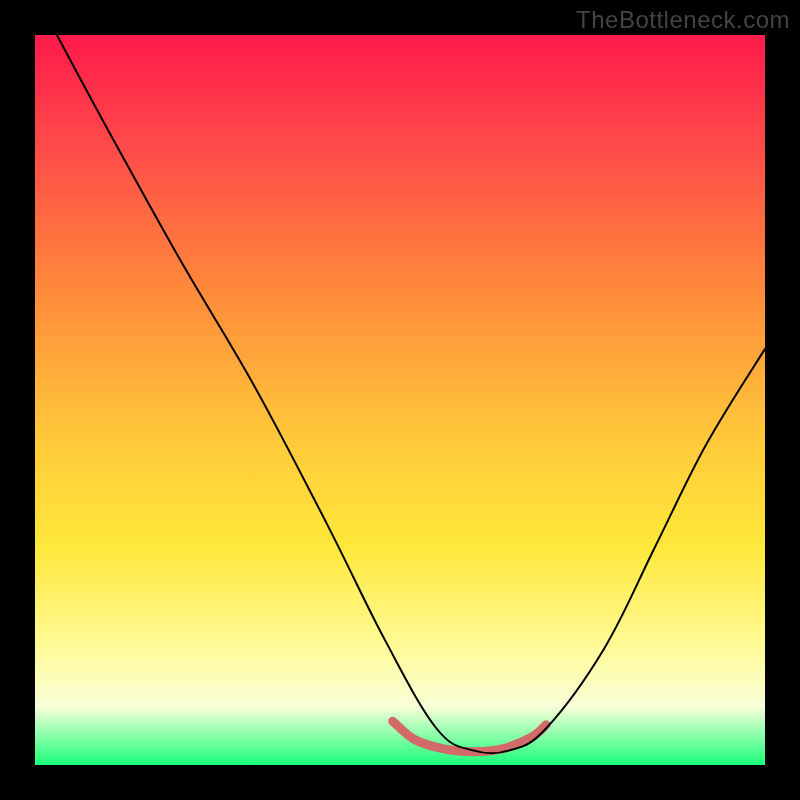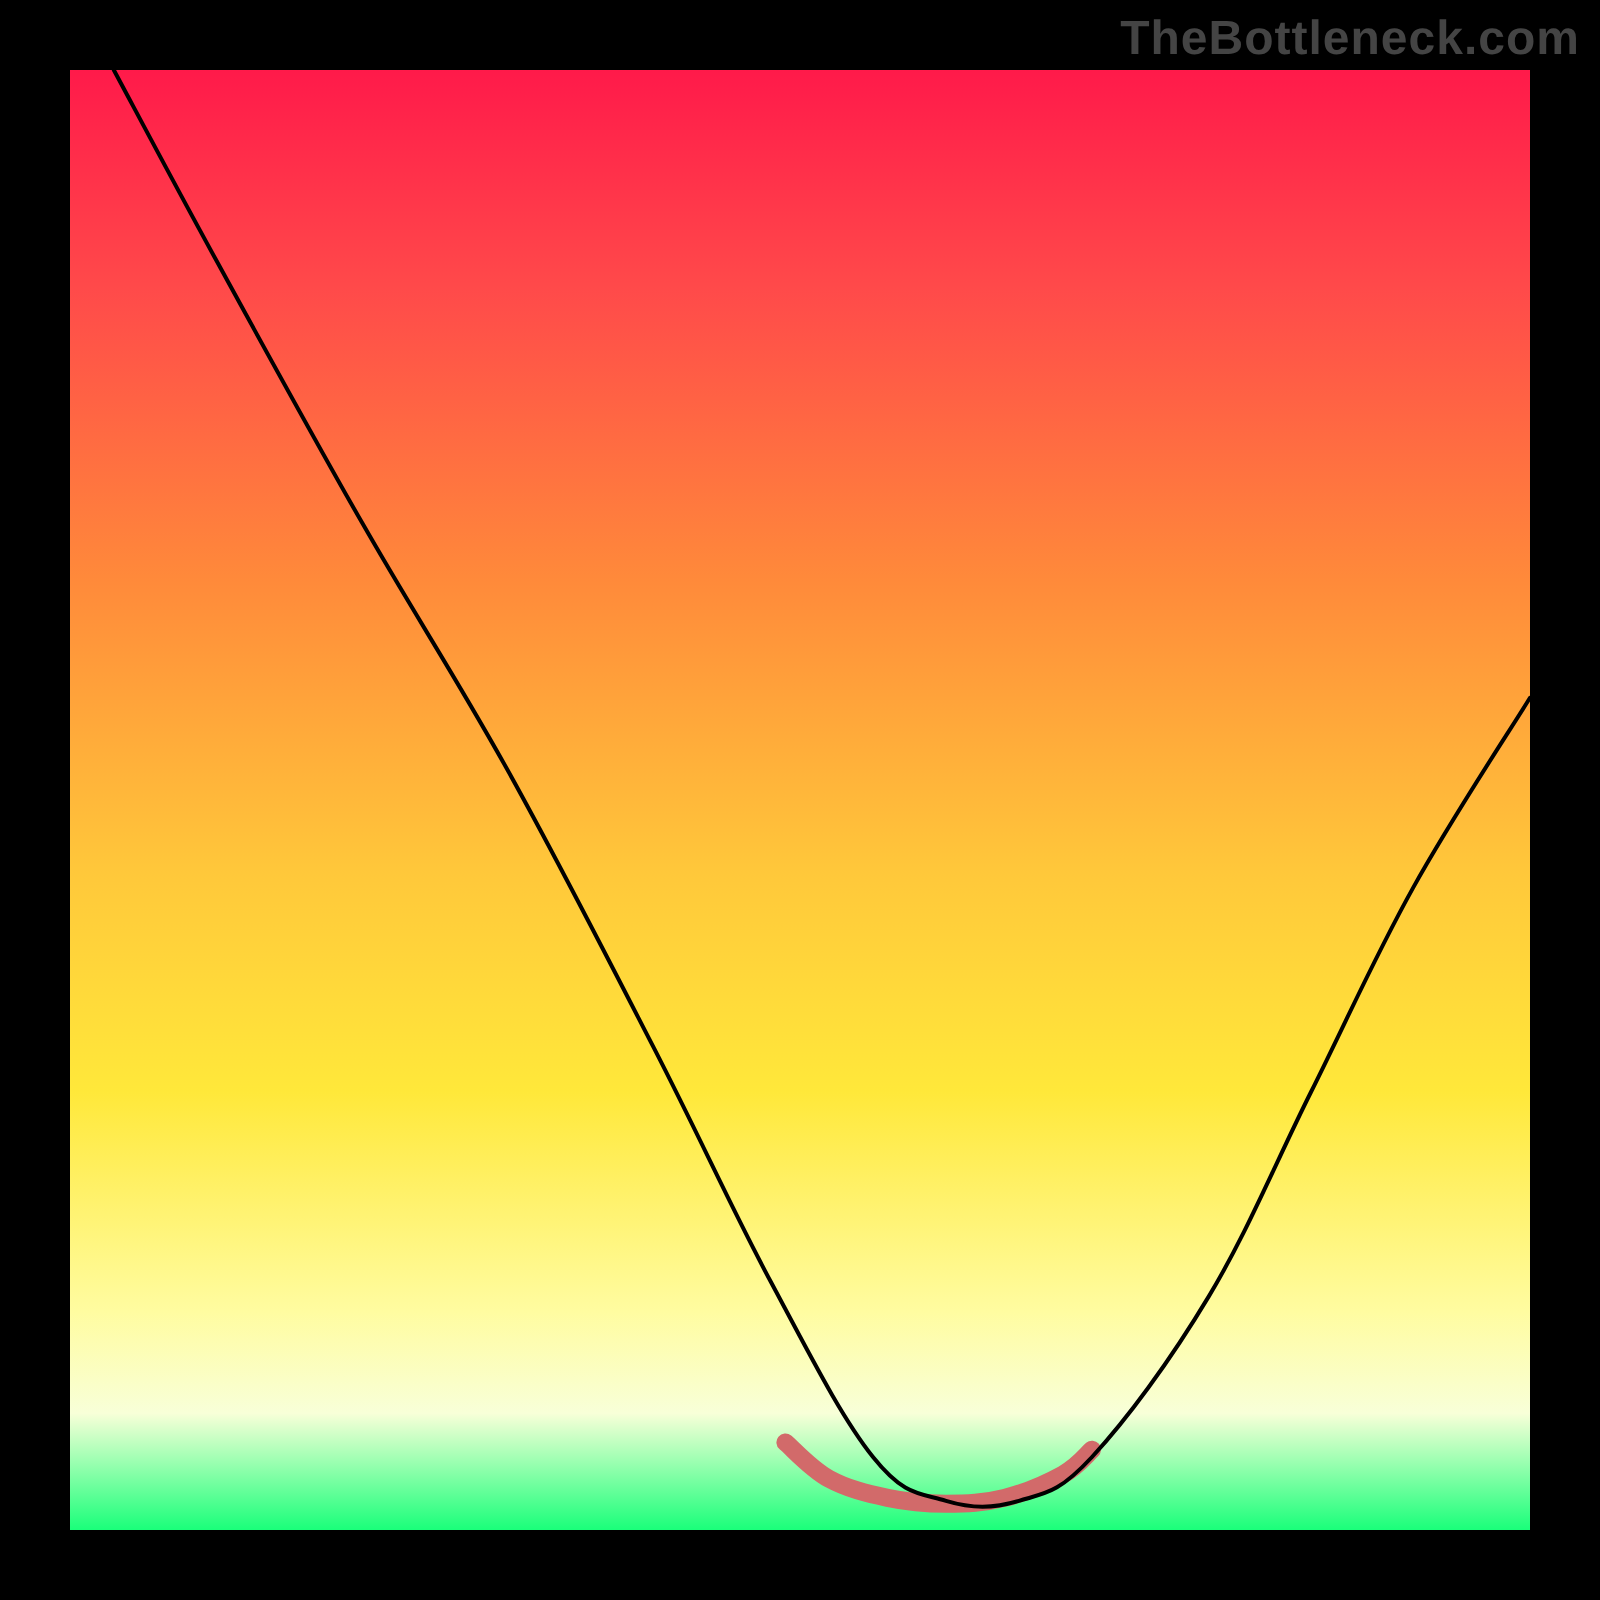--- a/index.html
+++ b/index.html
@@ -37,21 +37,21 @@
       #f8ffd8 92%,
       #1aff7a 100%
     );
   }
   .watermark {
     position: absolute;
     top: 6px;
     right: 10px;
     color: #444;
     font-size: 24px;
-    font-weight: 700;
+    font-weight: 400;
     letter-spacing: 0.5px;
     user-select: none;
   }
   svg.overlay {
     position: absolute;
     left: 0;
     top: 0;
     width: 730px;
     height: 730px;
     overflow: visible;

